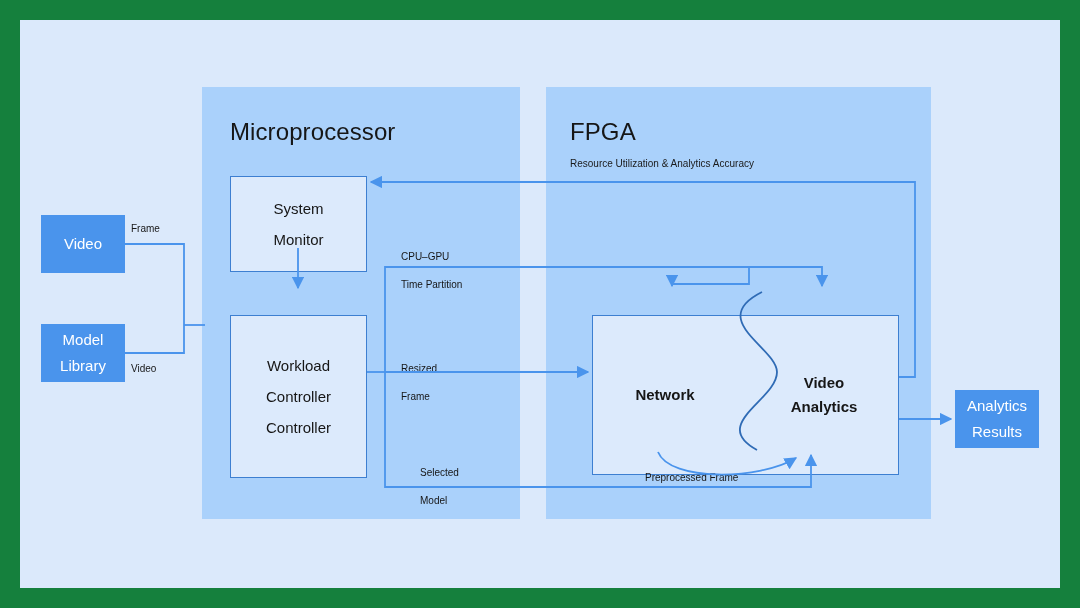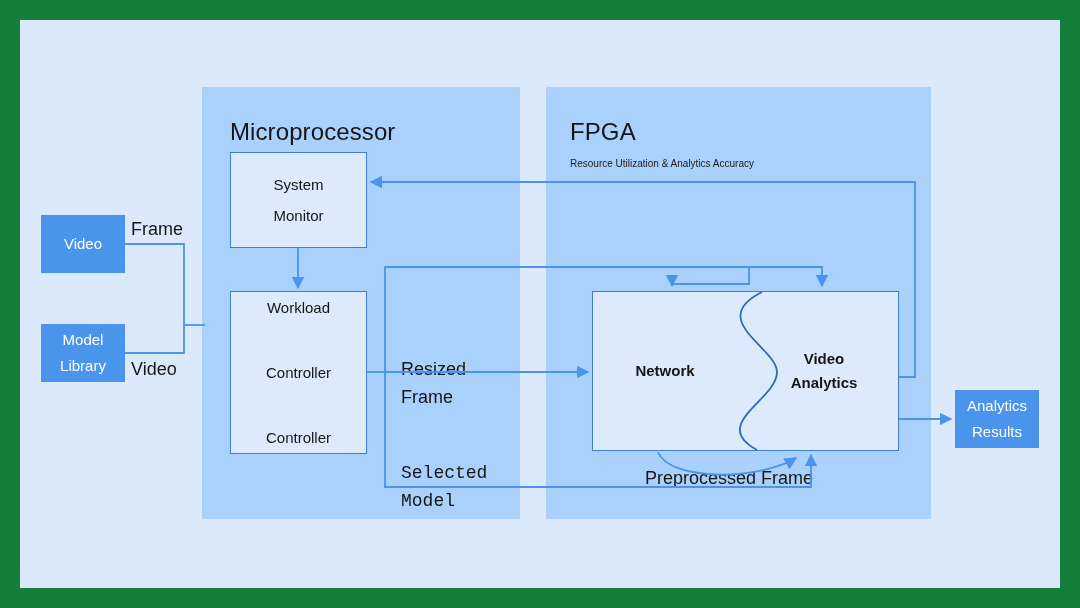--- a/index.html
+++ b/index.html
@@ -58,23 +58,24 @@
     border: 1.6px solid #3d7fd1;
     box-sizing: border-box;
     display: flex;
     flex-direction: column;
     align-items: center;
     justify-content: center;
     color: #161616;
     font-size: 15px;
     line-height: 31px;
     text-align: center;
+    margin-top: 24px;
   }
   #box-sysmon { left: 230px; top: 152px; width: 137px; height: 96px; }
-  #box-wac    { left: 230px; top: 291px; width: 137px; height: 163px; justify-content: space-between; }
+  #box-wac    { left: 230px; top: 291px; width: 137px; height: 163px; }
   #box-proc   { left: 592px; top: 291px; width: 307px; height: 160px; }
 
   
   #box-proc { flex-direction: row; justify-content: space-between; align-items: center; }
   .proc-col {
     width: 120px;
     text-align: center;
     font-weight: bold;
     font-size: 15px;
     line-height: 24px;
@@ -96,30 +97,30 @@
     text-align: center;
     box-sizing: border-box;
   }
   #io-video   { left: 41px;  top: 215px; width: 84px; height: 58px; }
   #io-models  { left: 41px;  top: 324px; width: 84px; height: 58px; }
   #io-results { left: 955px; top: 390px; width: 84px; height: 58px; }
 
   
   .edge-label {
     position: absolute;
-    font-size: 18px;
+    font-size: 10px;
     color: #161616;
     white-space: nowrap;
     line-height: 28px;
   }
   #lbl-frame     { left: 131px; top: 215px; }
   #lbl-models    { left: 131px; top: 355px; }
   #lbl-cpugpu    { left: 401px; top: 243px; }
   #lbl-resized   { left: 401px; top: 355px; }
-  #lbl-selected  { left: 401px; top: 459px; font-family: Liberation Mono, monospace; }
+  #lbl-selected  { left: 420px; top: 459px; }
   #lbl-prep      { left: 645px; top: 464px; }
 
   
   #wires {
     position: absolute;
     left: 0; top: 0;
     width: 1080px; height: 608px;
     pointer-events: none;
   }
 </style>
@@ -166,20 +167,24 @@
     <span>Library</span>
   </div>
   <div class="iobox" id="io-results">
     <span>Analytics</span>
     <span>Results</span>
   </div>
 
   <div class="edge-label" id="lbl-frame">Frame</div>
   <div class="edge-label" id="lbl-models">Video</div>
 
+  <div class="edge-label" id="lbl-cpugpu">
+    <div>CPU–GPU</div>
+    <div>Time Partition</div>
+  </div>
 
   <div class="edge-label" id="lbl-resized">
     <div>Resized</div>
     <div>Frame</div>
   </div>
 
   <div class="edge-label" id="lbl-selected">
     <div>Selected</div>
     <div>Model</div>
   </div>

